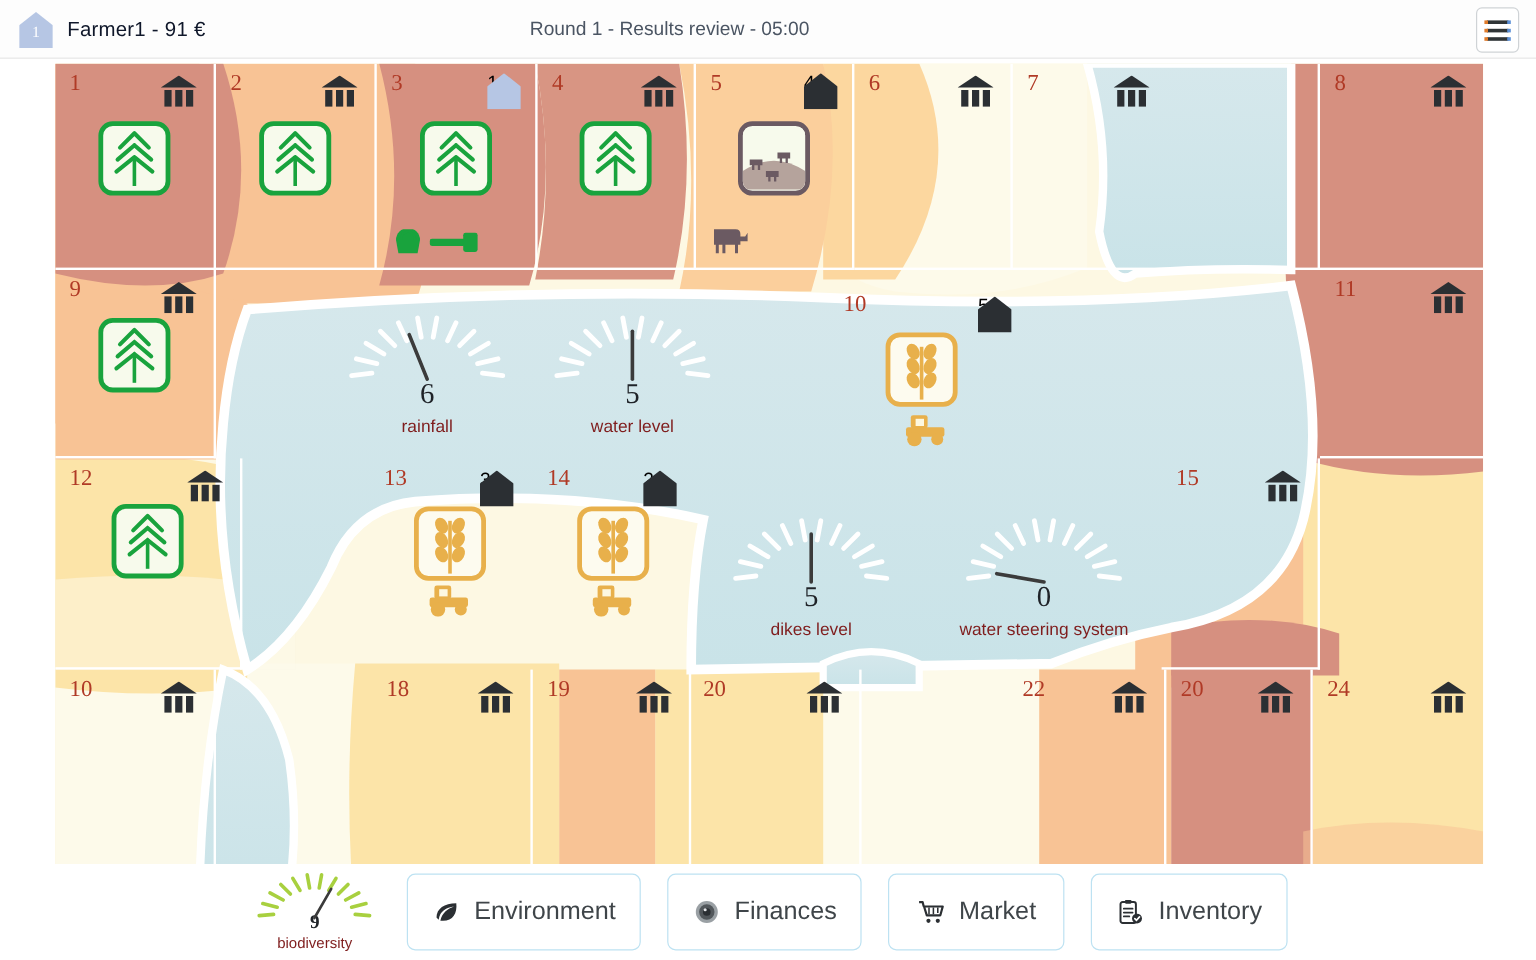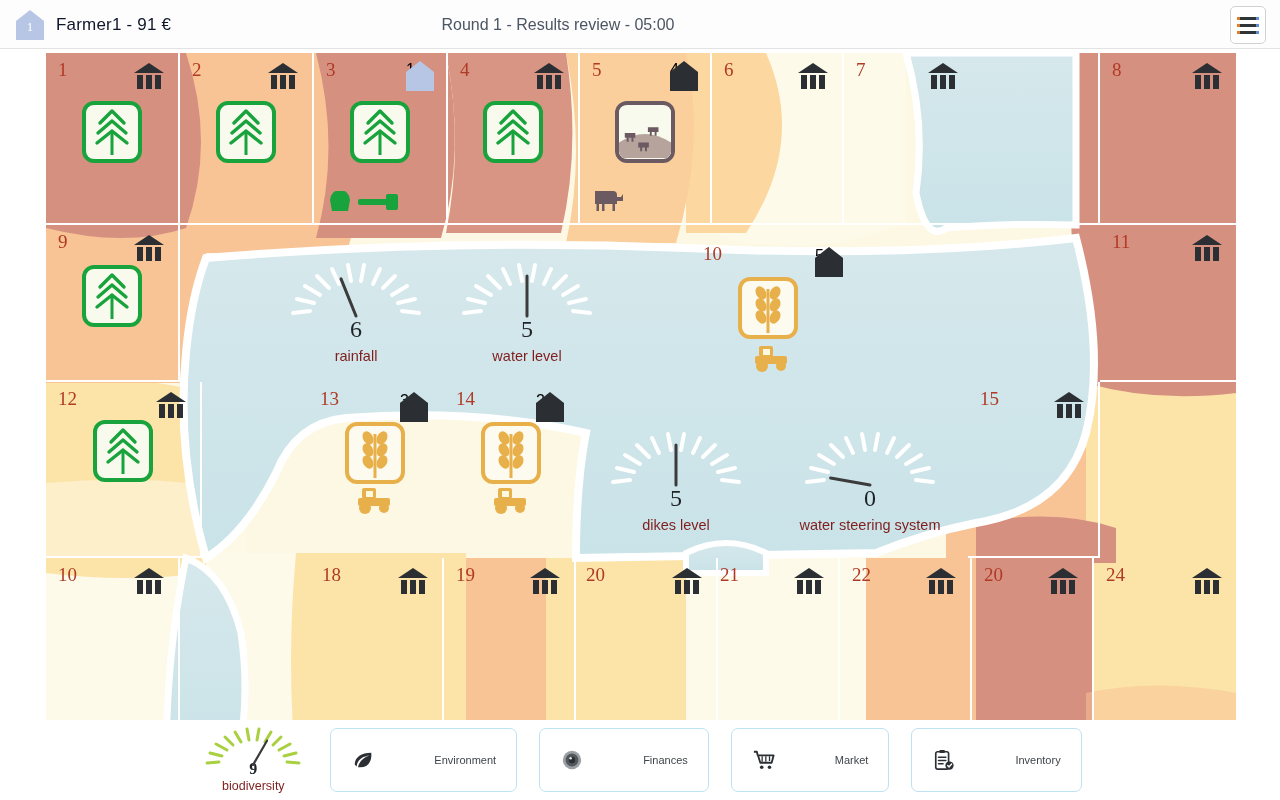--- a/index.html
+++ b/index.html
@@ -137,21 +137,21 @@
   #bio-gauge .gauge-lbl { font-size: 12.5px; margin-top: 1px; }
 
   .navbtn {
     height: 64px; min-width: 147px;
     border: 1px solid #bde2f2; border-radius: 7px;
     background: #ffffff;
     display: flex; align-items: center; justify-content: center; gap: 11px;
     padding: 0 20px;
     cursor: pointer;
   }
-  .navbtn .nb-label { font-size: 11px; color: #3f4549; margin-left: 48px; }
+  .navbtn .nb-label { font-size: 21px; color: #3f4549; }
   .navbtn .nb-icon { width: 24px; height: 24px; display:flex; align-items:center; justify-content:center; }
 </style>
 </head>
 <body>
 
 <div id="header">
 
   <div id="header-left">
     <div class="house-badge">
       <svg class="hb-shape" viewBox="0 0 28 30">
@@ -562,29 +562,20 @@
     <div class="parcel" style="left:528px;top:505px;width:144px;height:209px;border-bottom:none;text-align:right;">
       <div class="p-num">20</div>
       <svg class="p-barn" viewBox="0 0 30 26">
         <path d="M15 0 L30 10 L0 10 Z" fill="#2b2f33"></path>
         <rect x="3" y="12" width="6" height="14" fill="#2b2f33"></rect>
           <rect x="12" y="12" width="6" height="14" fill="#2b2f33"></rect>
           <rect x="21" y="12" width="6" height="14" fill="#2b2f33"></rect>
       </svg>
     </div>
 
-    <div class="parcel" style="left:662px;top:505px;width:132px;height:209px;border-bottom:none;">
-      <div class="p-num">21</div>
-      <svg class="p-barn" viewBox="0 0 30 26">
-        <path d="M15 0 L30 10 L0 10 Z" fill="#2b2f33"></path>
-        <rect x="3" y="12" width="6" height="14" fill="#2b2f33"></rect>
-          <rect x="12" y="12" width="6" height="14" fill="#2b2f33"></rect>
-          <rect x="21" y="12" width="6" height="14" fill="#2b2f33"></rect>
-      </svg>
-    </div>
 
     <div class="parcel" style="left:794px;top:505px;width:132px;height:209px;border-bottom:none;">
       <div class="p-num">22</div>
       <svg class="p-barn" viewBox="0 0 30 26">
         <path d="M15 0 L30 10 L0 10 Z" fill="#2b2f33"></path>
         <rect x="3" y="12" width="6" height="14" fill="#2b2f33"></rect>
           <rect x="12" y="12" width="6" height="14" fill="#2b2f33"></rect>
           <rect x="21" y="12" width="6" height="14" fill="#2b2f33"></rect>
       </svg>
     </div>

